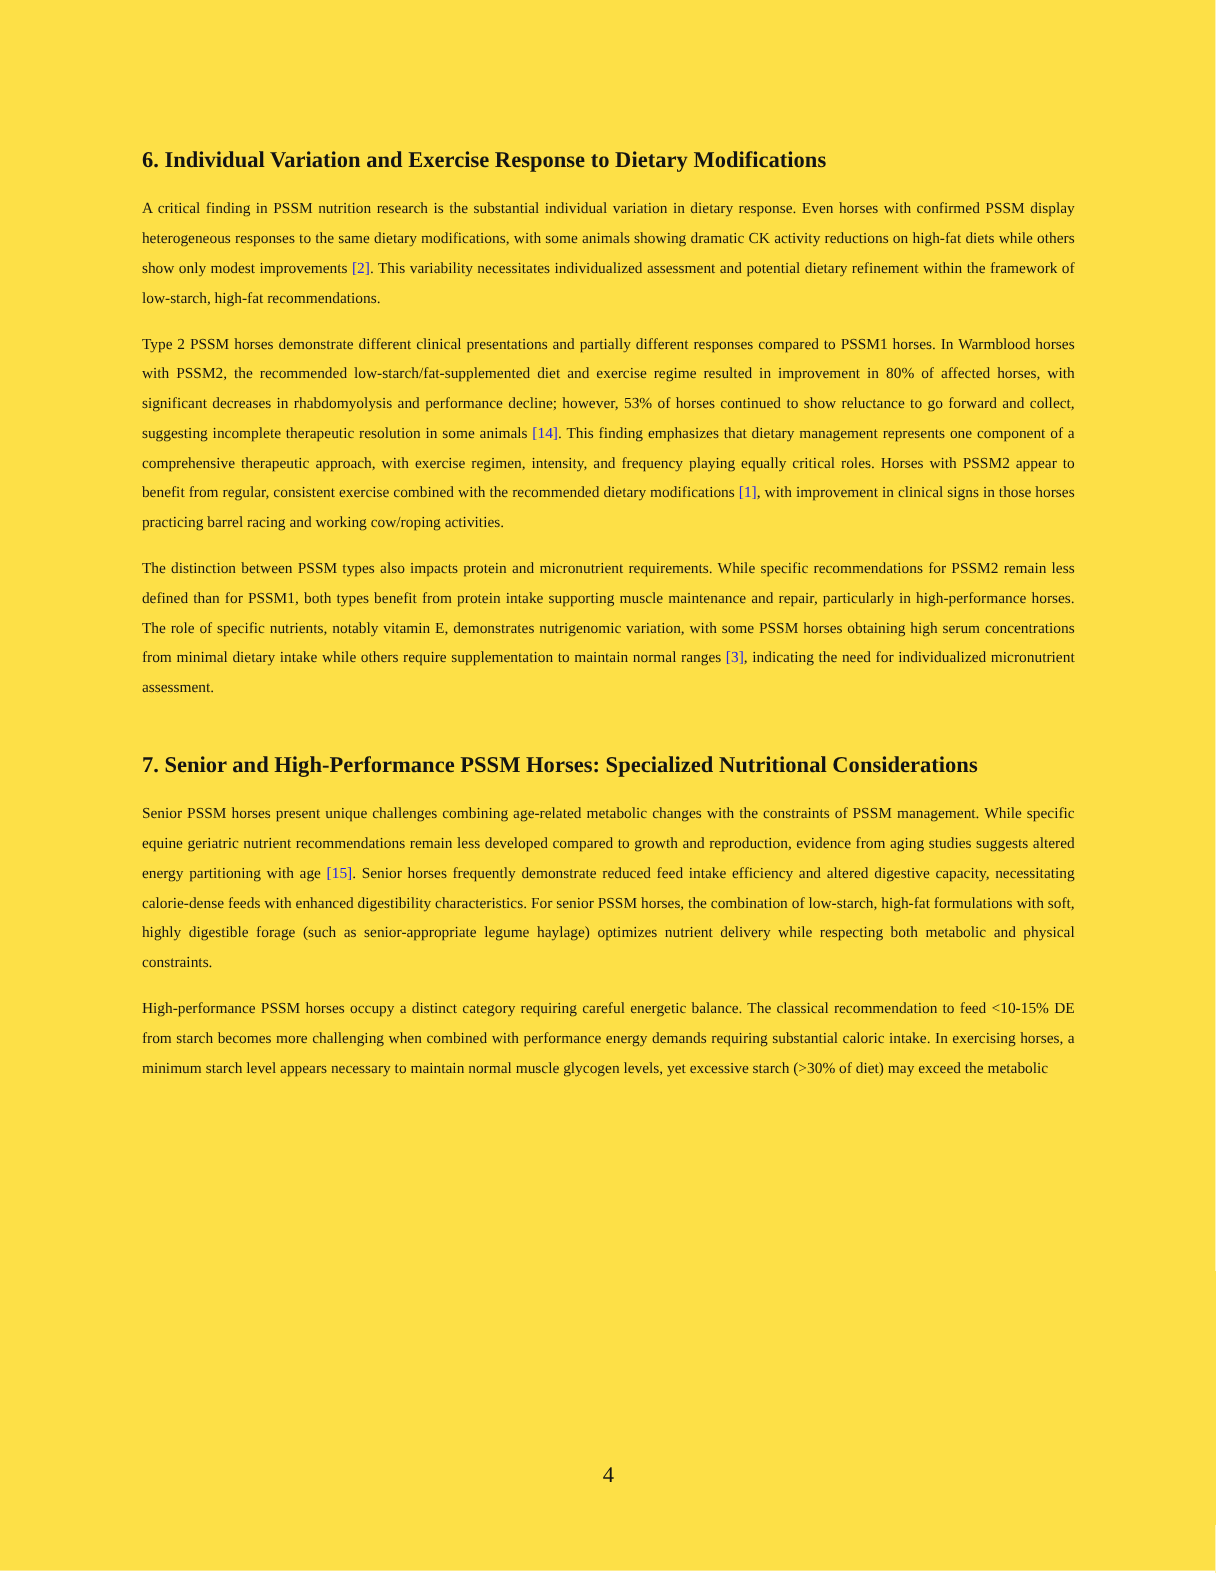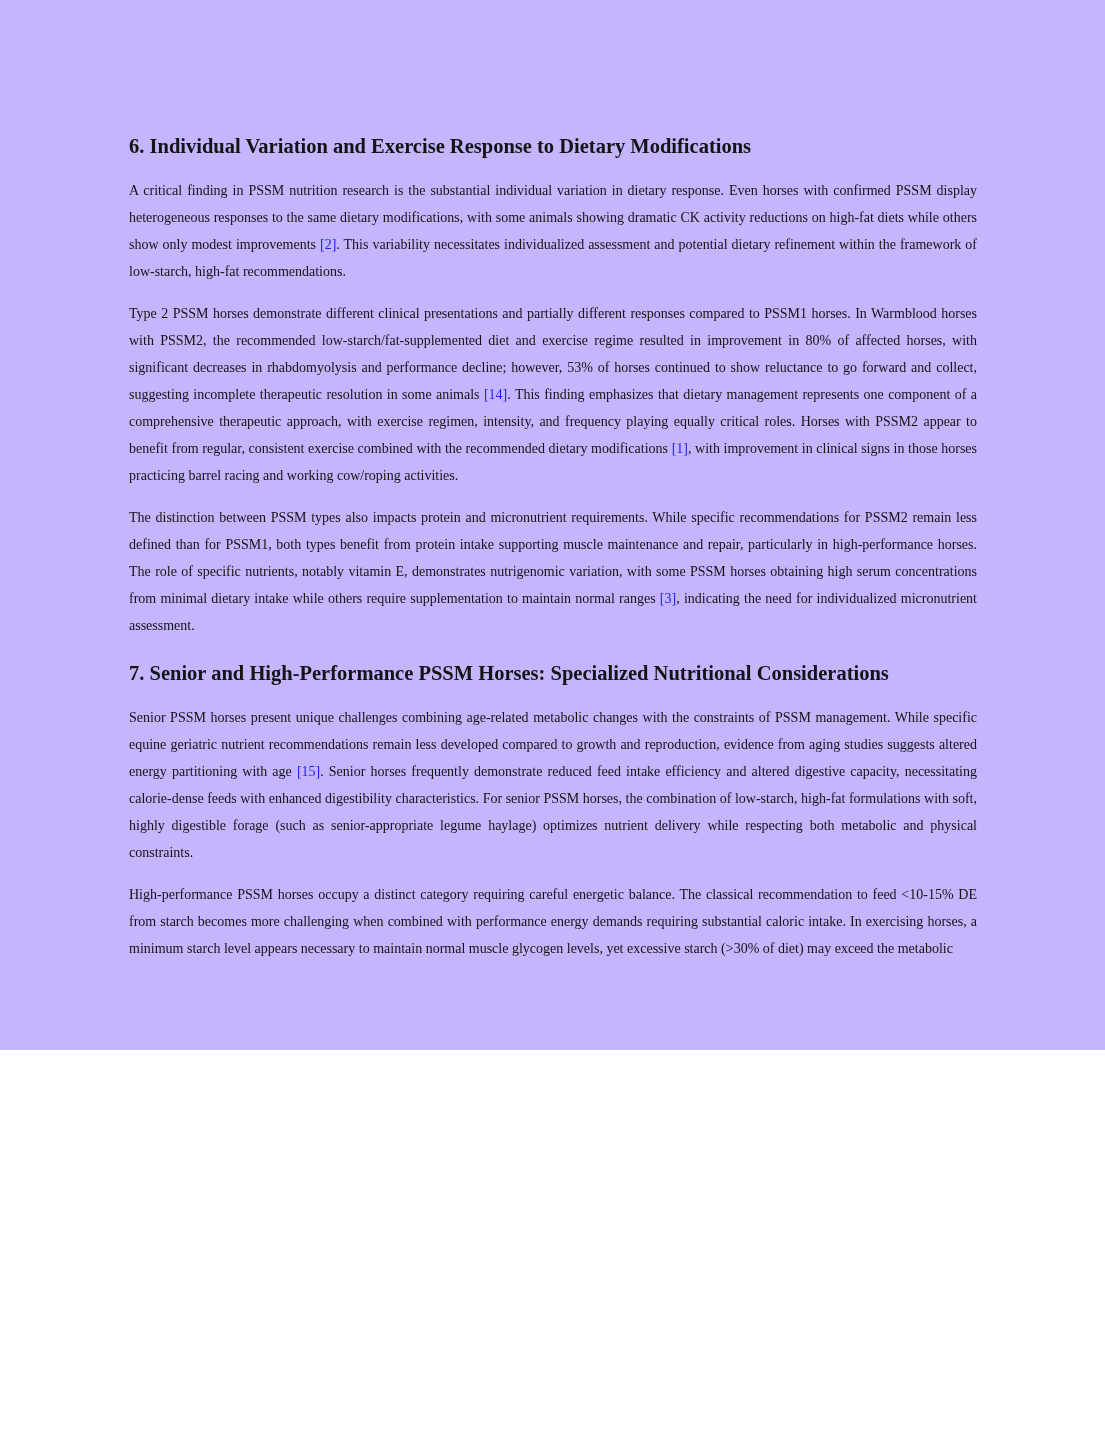--- a/index.html
+++ b/index.html
@@ -3,43 +3,43 @@
 <meta charset="utf-8">
 <style>
   html, body {
     margin: 0;
     padding: 0;
     background: #ffffff;
   }
   .page {
     position: relative;
     width: 1105px;
-    height: 1050px;
-    background: #c4b5fd;
+    height: 1428px;
+    background: #fde047;
     overflow: hidden;
     font-family: "Liberation Serif", "DejaVu Serif", serif;
     color: #141414;
     box-sizing: border-box;
   }
   .content {
     position: absolute;
     top: 133px;
     left: 129px;
     width: 848px;
   }
   .sec-heading {
     font-size: 20.5px;
     line-height: 27px;
     font-weight: bold;
     margin: 0 0 17px 0;
     text-align: justify;
   }
   .sec-heading + .sec-heading,
   .para + .sec-heading {
-    margin-top: 21px;
+    margin-top: 44px;
   }
   .para {
     font-size: 14px;
     line-height: 27px;
     margin: 0 0 15px 0;
     text-align: justify;
     hyphens: auto;
     -webkit-hyphens: auto;
   }
   .cite {

